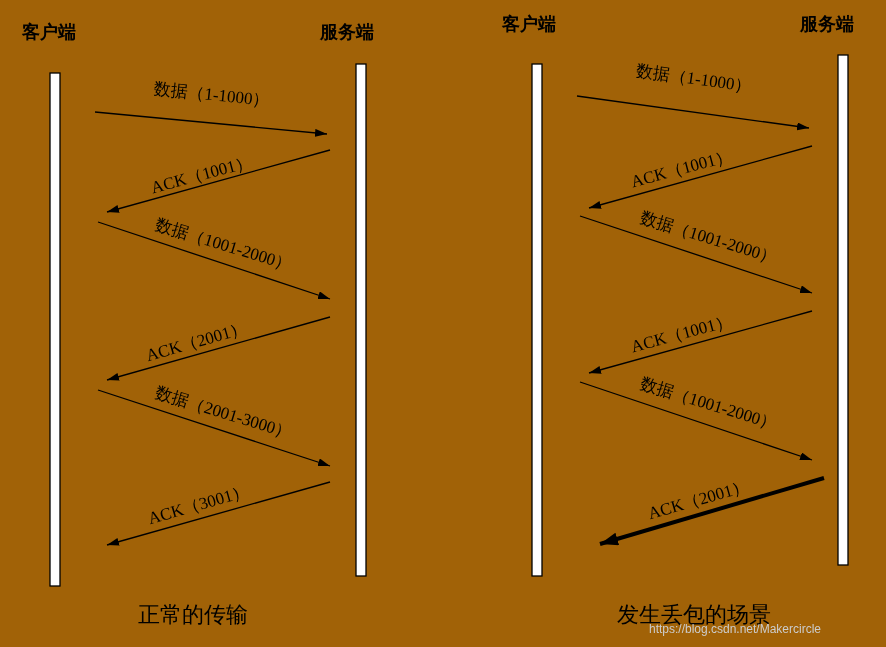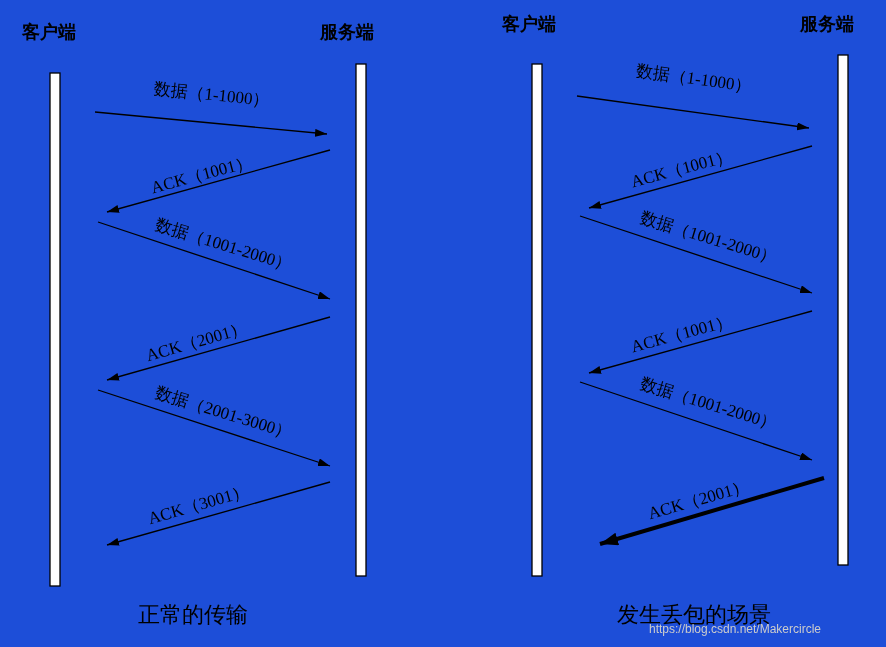--- a/index.html
+++ b/index.html
@@ -5,21 +5,21 @@
   html, body {
     margin: 0;
     padding: 0;
     background: #ffffff;
     font-family: "Liberation Serif", "DejaVu Serif", serif;
   }
   .canvas {
     position: relative;
     width: 886px;
     height: 647px;
-    background: #1d4ed8;
+    background: #a16207;
     overflow: hidden;
   }
   svg { display: block; }
   .endpoint {
     font-size: 18px;
     font-weight: bold;
     fill: #000000;
   }
   .lifeline {
     fill: #ffffff;

